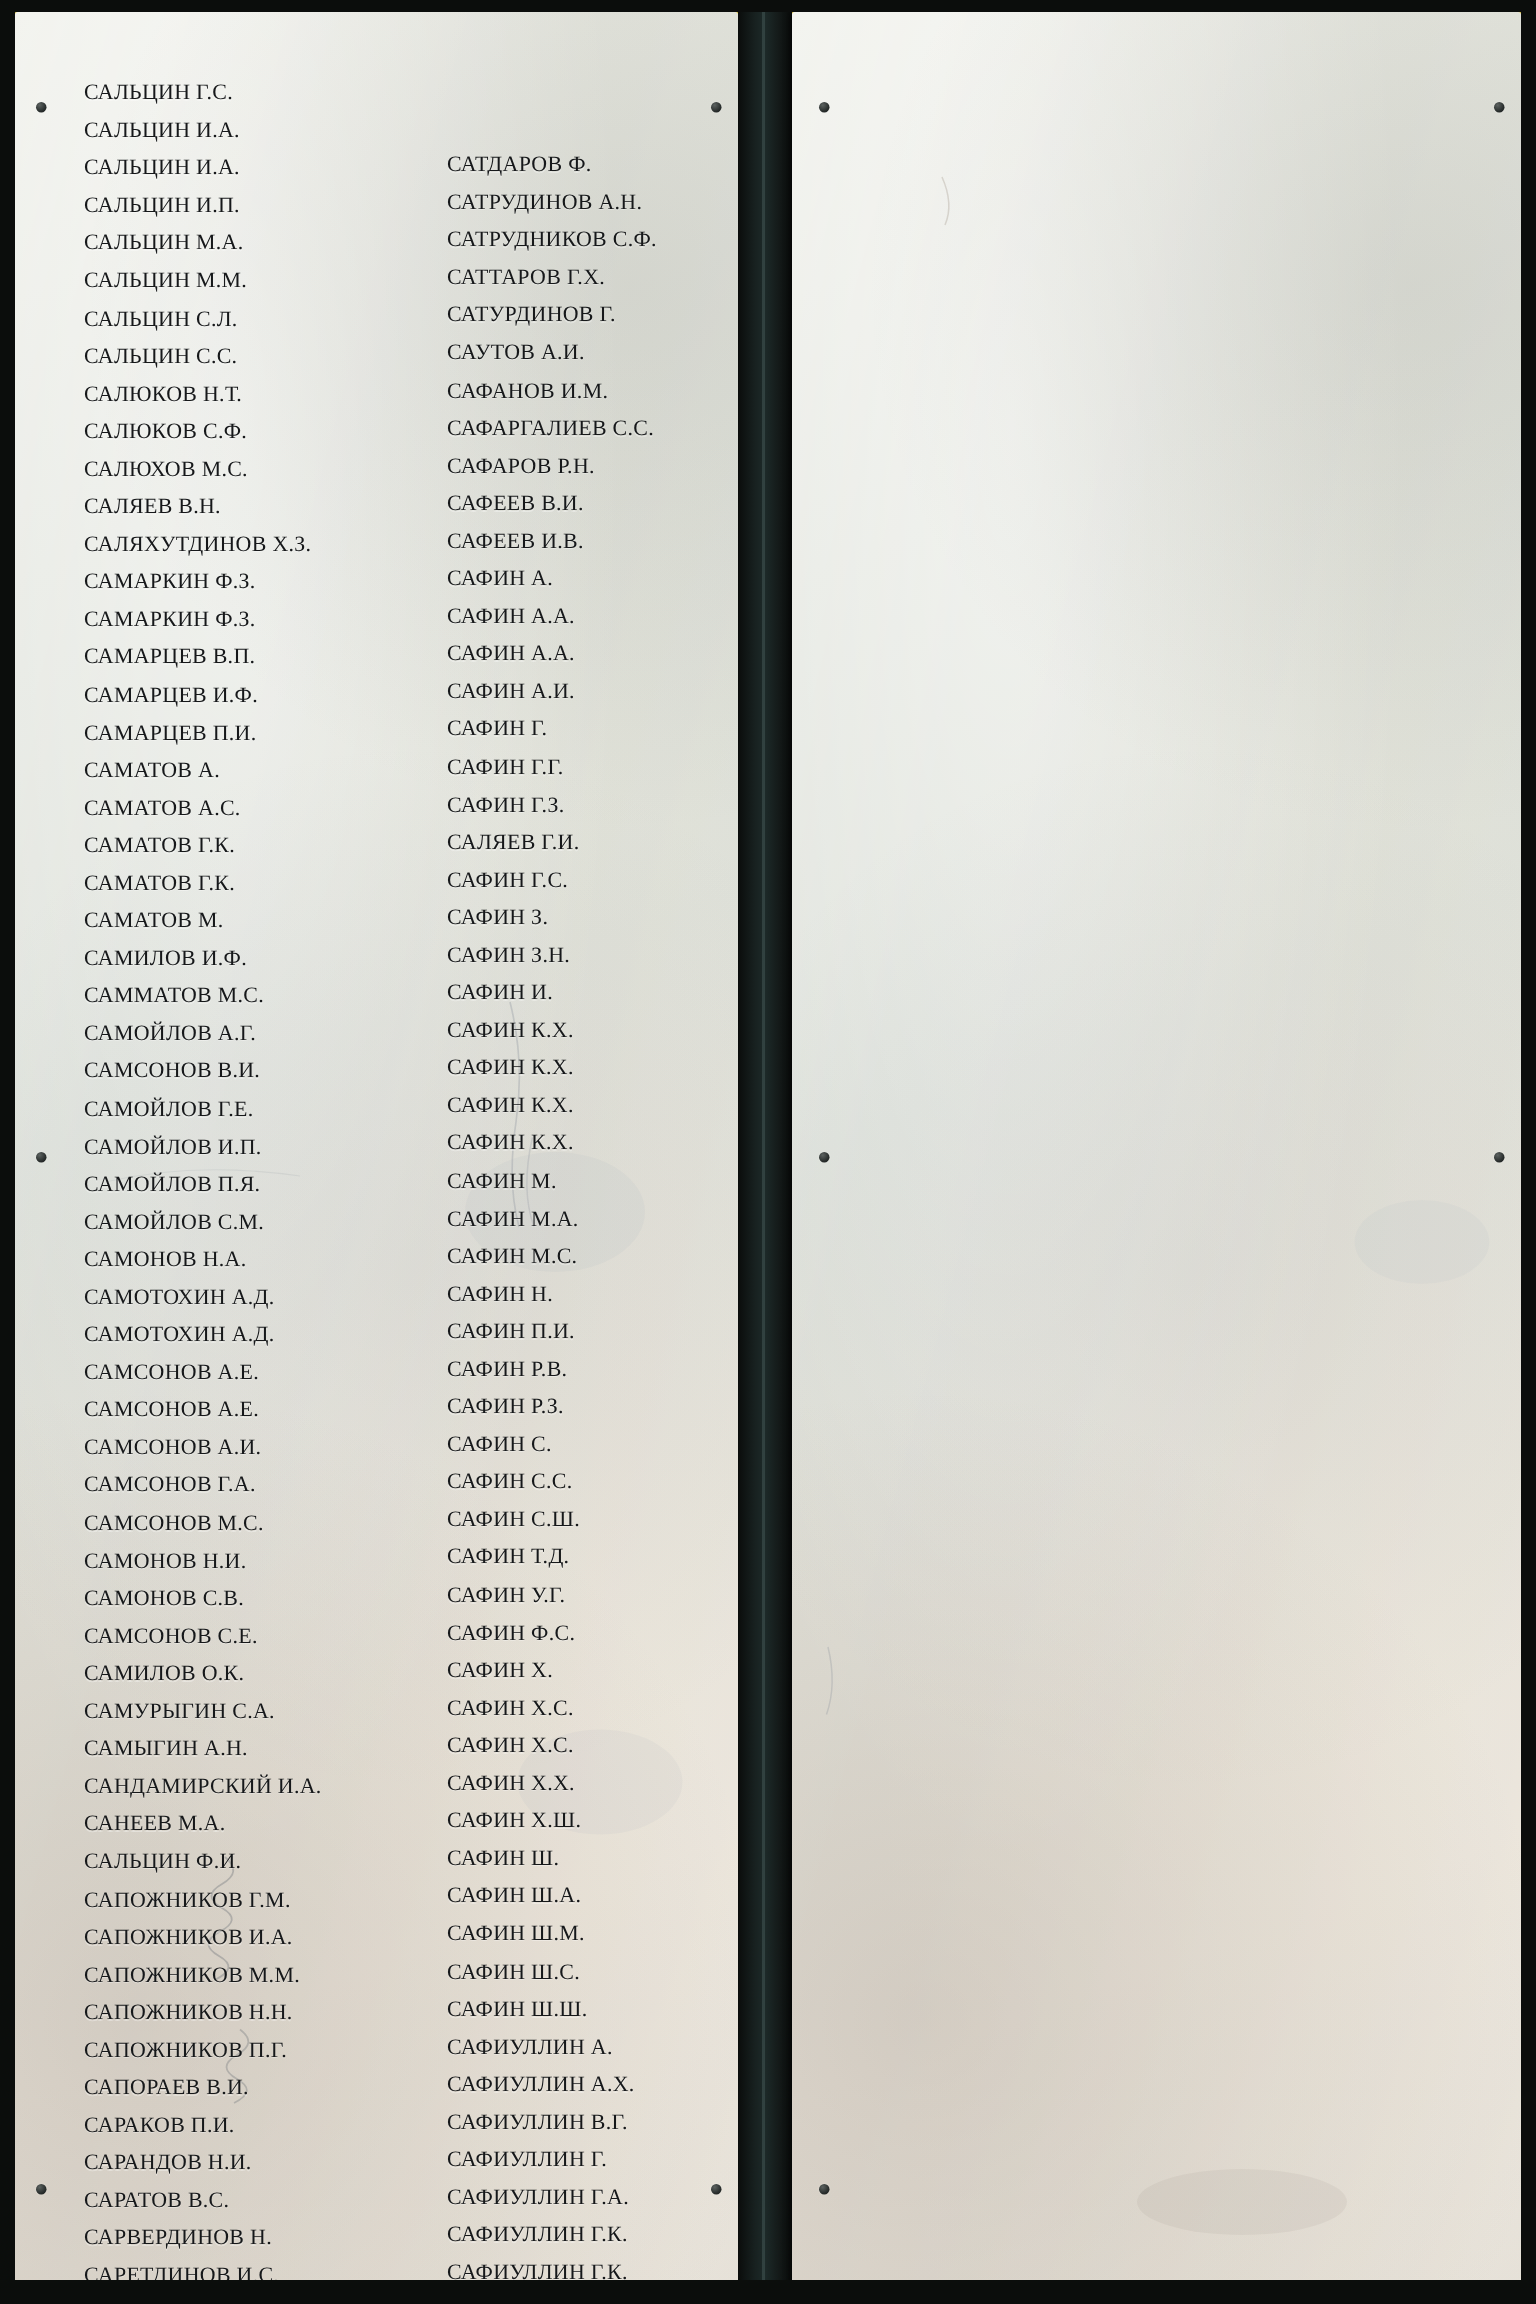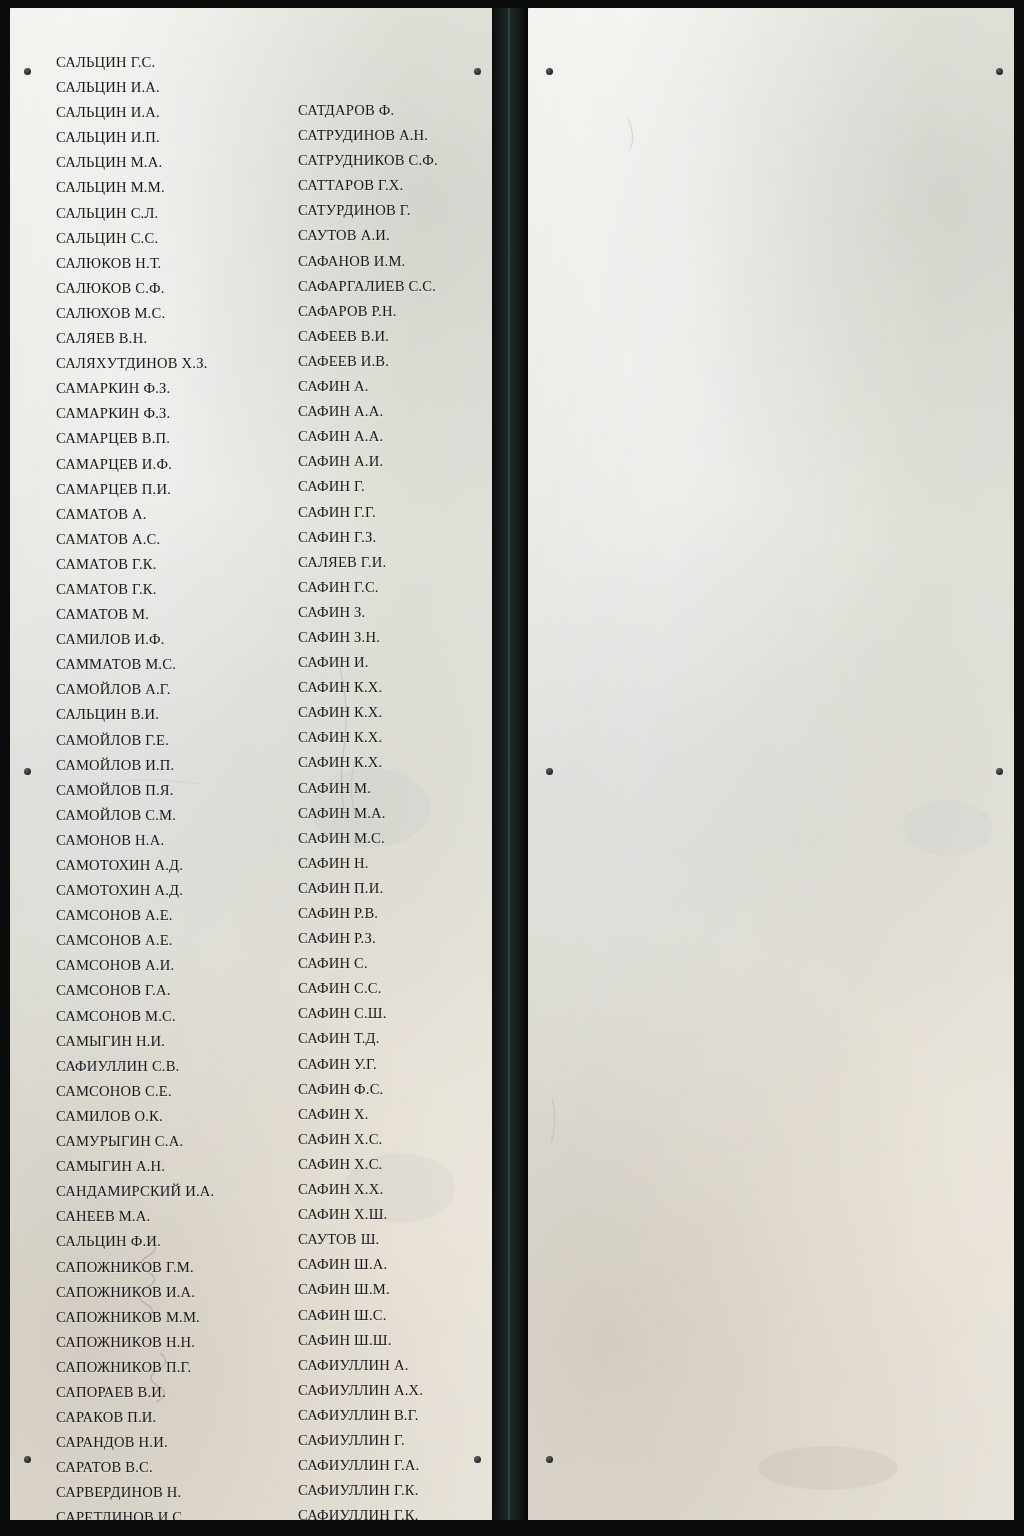--- a/index.html
+++ b/index.html
@@ -149,35 +149,35 @@
         <div>САМАРЦЕВ И.Ф.</div>
         <div>САМАРЦЕВ П.И.</div>
         <div>САМАТОВ А.</div>
         <div>САМАТОВ А.С.</div>
         <div>САМАТОВ Г.К.</div>
         <div>САМАТОВ Г.К.</div>
         <div>САМАТОВ М.</div>
         <div>САМИЛОВ И.Ф.</div>
         <div>САММАТОВ М.С.</div>
         <div>САМОЙЛОВ А.Г.</div>
-        <div>САЛЬЦИН В.И.</div>
+        <div>САМСОНОВ В.И.</div>
         <div>САМОЙЛОВ Г.Е.</div>
         <div>САМОЙЛОВ И.П.</div>
         <div>САМОЙЛОВ П.Я.</div>
         <div>САМОЙЛОВ С.М.</div>
         <div>САМОНОВ Н.А.</div>
         <div>САМОТОХИН А.Д.</div>
         <div>САМОТОХИН А.Д.</div>
         <div>САМСОНОВ А.Е.</div>
         <div>САМСОНОВ А.Е.</div>
         <div>САМСОНОВ А.И.</div>
         <div>САМСОНОВ Г.А.</div>
         <div>САМСОНОВ М.С.</div>
-        <div>САМЫГИН Н.И.</div>
-        <div>САФИУЛЛИН С.В.</div>
+        <div>САМОНОВ Н.И.</div>
+        <div>САМОНОВ С.В.</div>
         <div>САМСОНОВ С.Е.</div>
         <div>САМИЛОВ О.К.</div>
         <div>САМУРЫГИН С.А.</div>
         <div>САМЫГИН А.Н.</div>
         <div>САНДАМИРСКИЙ И.А.</div>
         <div>САНЕЕВ М.А.</div>
         <div>САЛЬЦИН Ф.И.</div>
         <div>САПОЖНИКОВ Г.М.</div>
         <div>САПОЖНИКОВ И.А.</div>
         <div>САПОЖНИКОВ М.М.</div>
@@ -229,21 +229,21 @@
         <div>САФИН С.С.</div>
         <div>САФИН С.Ш.</div>
         <div>САФИН Т.Д.</div>
         <div>САФИН У.Г.</div>
         <div>САФИН Ф.С.</div>
         <div>САФИН Х.</div>
         <div>САФИН Х.С.</div>
         <div>САФИН Х.С.</div>
         <div>САФИН Х.Х.</div>
         <div>САФИН Х.Ш.</div>
-        <div>САУТОВ Ш.</div>
+        <div>САФИН Ш.</div>
         <div>САФИН Ш.А.</div>
         <div>САФИН Ш.М.</div>
         <div>САФИН Ш.С.</div>
         <div>САФИН Ш.Ш.</div>
         <div>САФИУЛЛИН А.</div>
         <div>САФИУЛЛИН А.Х.</div>
         <div>САФИУЛЛИН В.Г.</div>
         <div>САФИУЛЛИН Г.</div>
         <div>САФИУЛЛИН Г.А.</div>
         <div>САФИУЛЛИН Г.К.</div>

